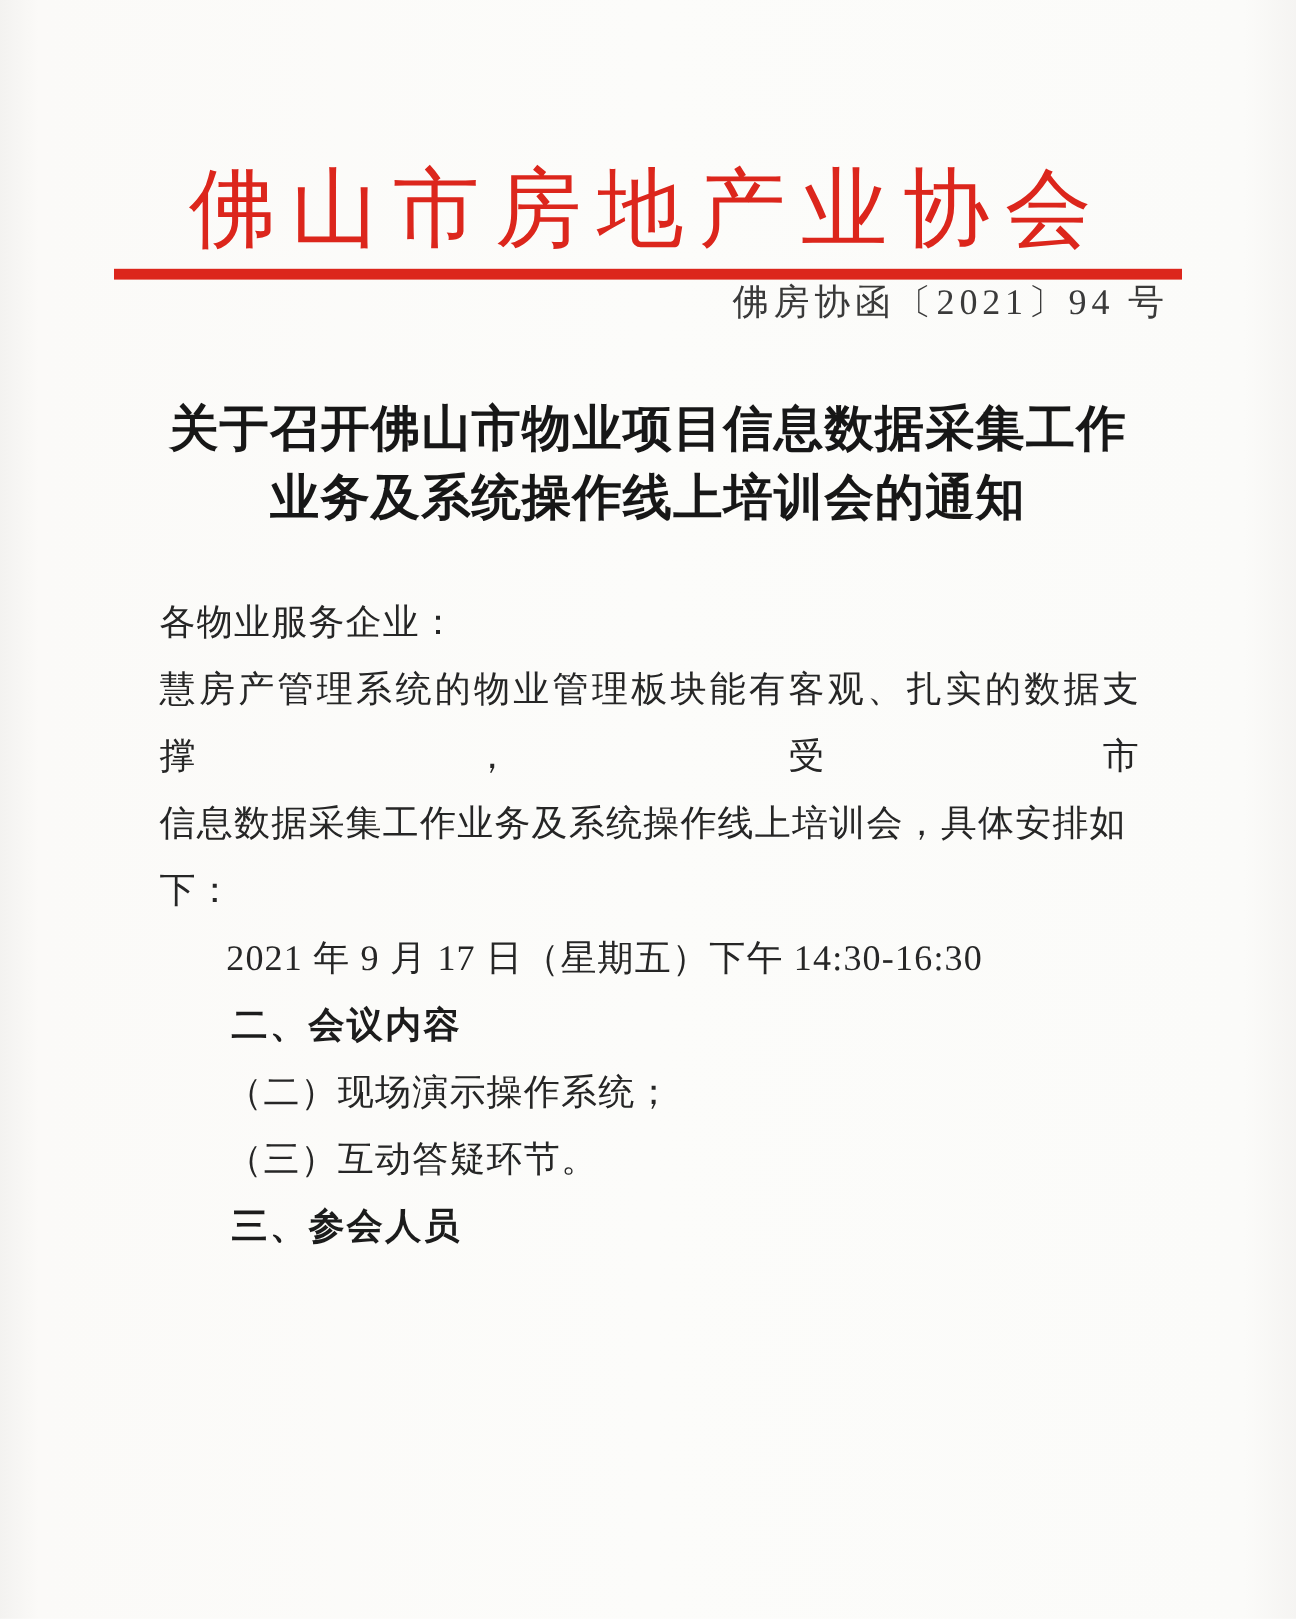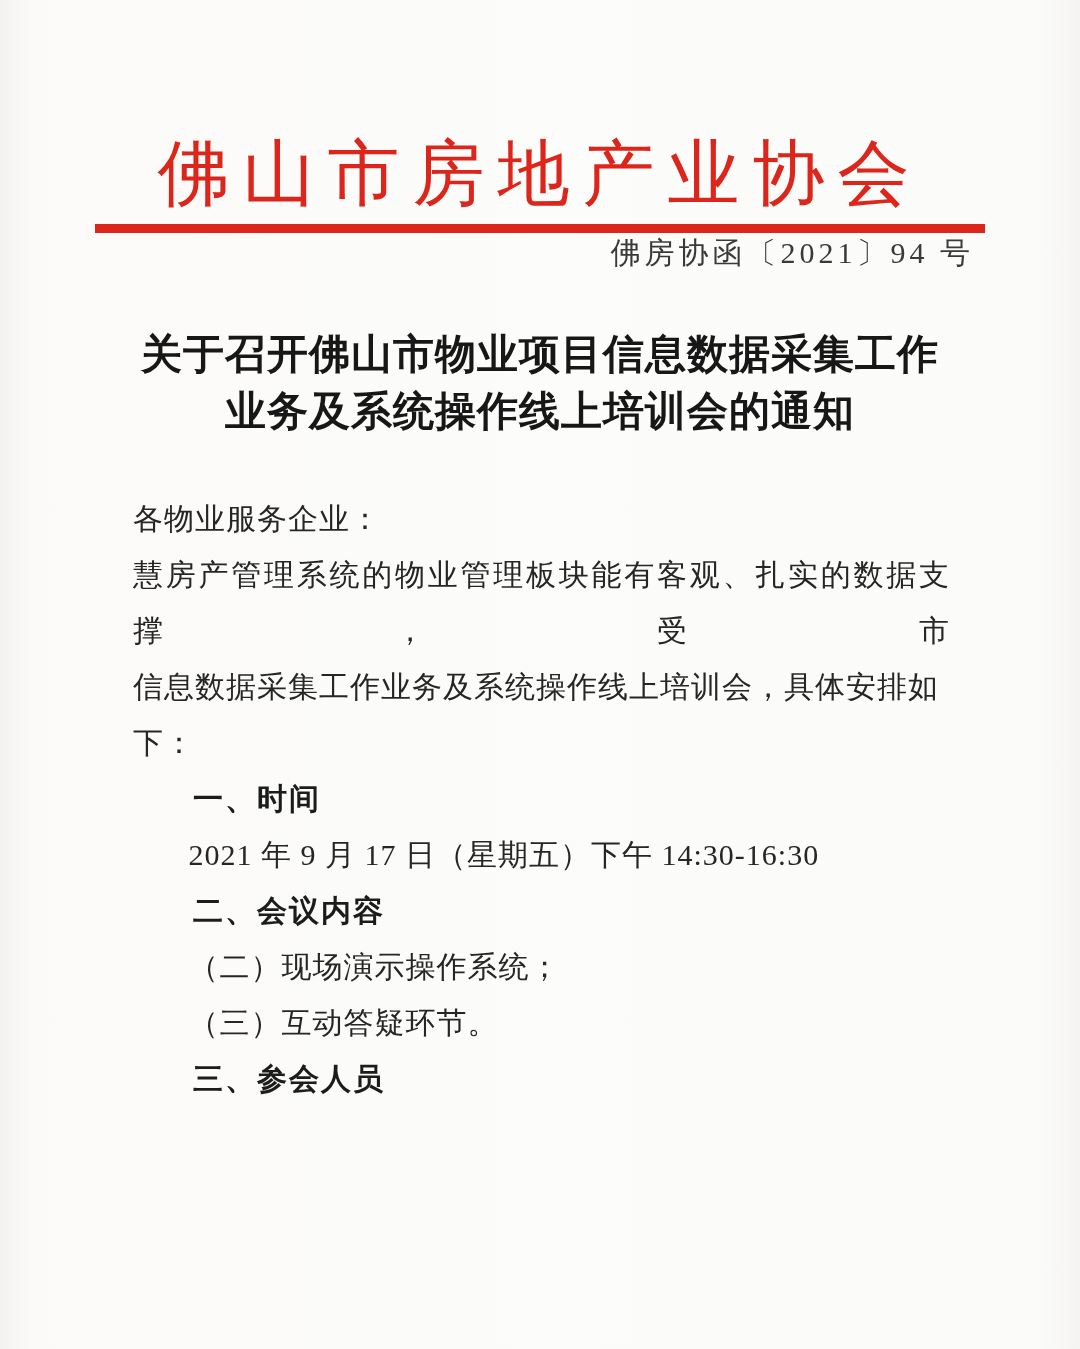--- a/index.html
+++ b/index.html
@@ -41,21 +41,21 @@
     text-align: right;
     font-size: 30px;
     line-height: 40px;
     letter-spacing: 4px;
     color: #3a3a3a;
   }
   
   .doc-title {
     margin-top: 56px;
     text-align: center;
-    font-family: Liberation Mono, monospace;
+    font-family: Liberation Sans, sans-serif;
     font-weight: 700;
     font-size: 41px;
     line-height: 57px;
     letter-spacing: 1px;
     color: #171717;
   }
   
   .doc-body {
     margin: 48px 130px 0 133px;
     font-size: 30px;
@@ -98,21 +98,20 @@
   <div class="doc-body">
 
     <div class="bline">各物业服务企业：</div>
 
     <div>
       <div class="bline j">慧房产管理系统的物业管理板块能有客观、扎实的数据支撑，受市</div>
       <div class="bline">信息数据采集工作业务及系统操作线上培训会，具体安排如下：</div>
     </div>
 
     <div>
-      <div class="bline sec-heading">一、时间</div>
       <div class="bline sec-item">2021 年 9 月 17 日（星期五）下午 14:30-16:30</div>
     </div>
 
     <div>
       <div class="bline sec-heading">二、会议内容</div>
       <div class="bline sec-item">（二）现场演示操作系统；</div>
       <div class="bline sec-item">（三）互动答疑环节。</div>
     </div>
 
     <div>

